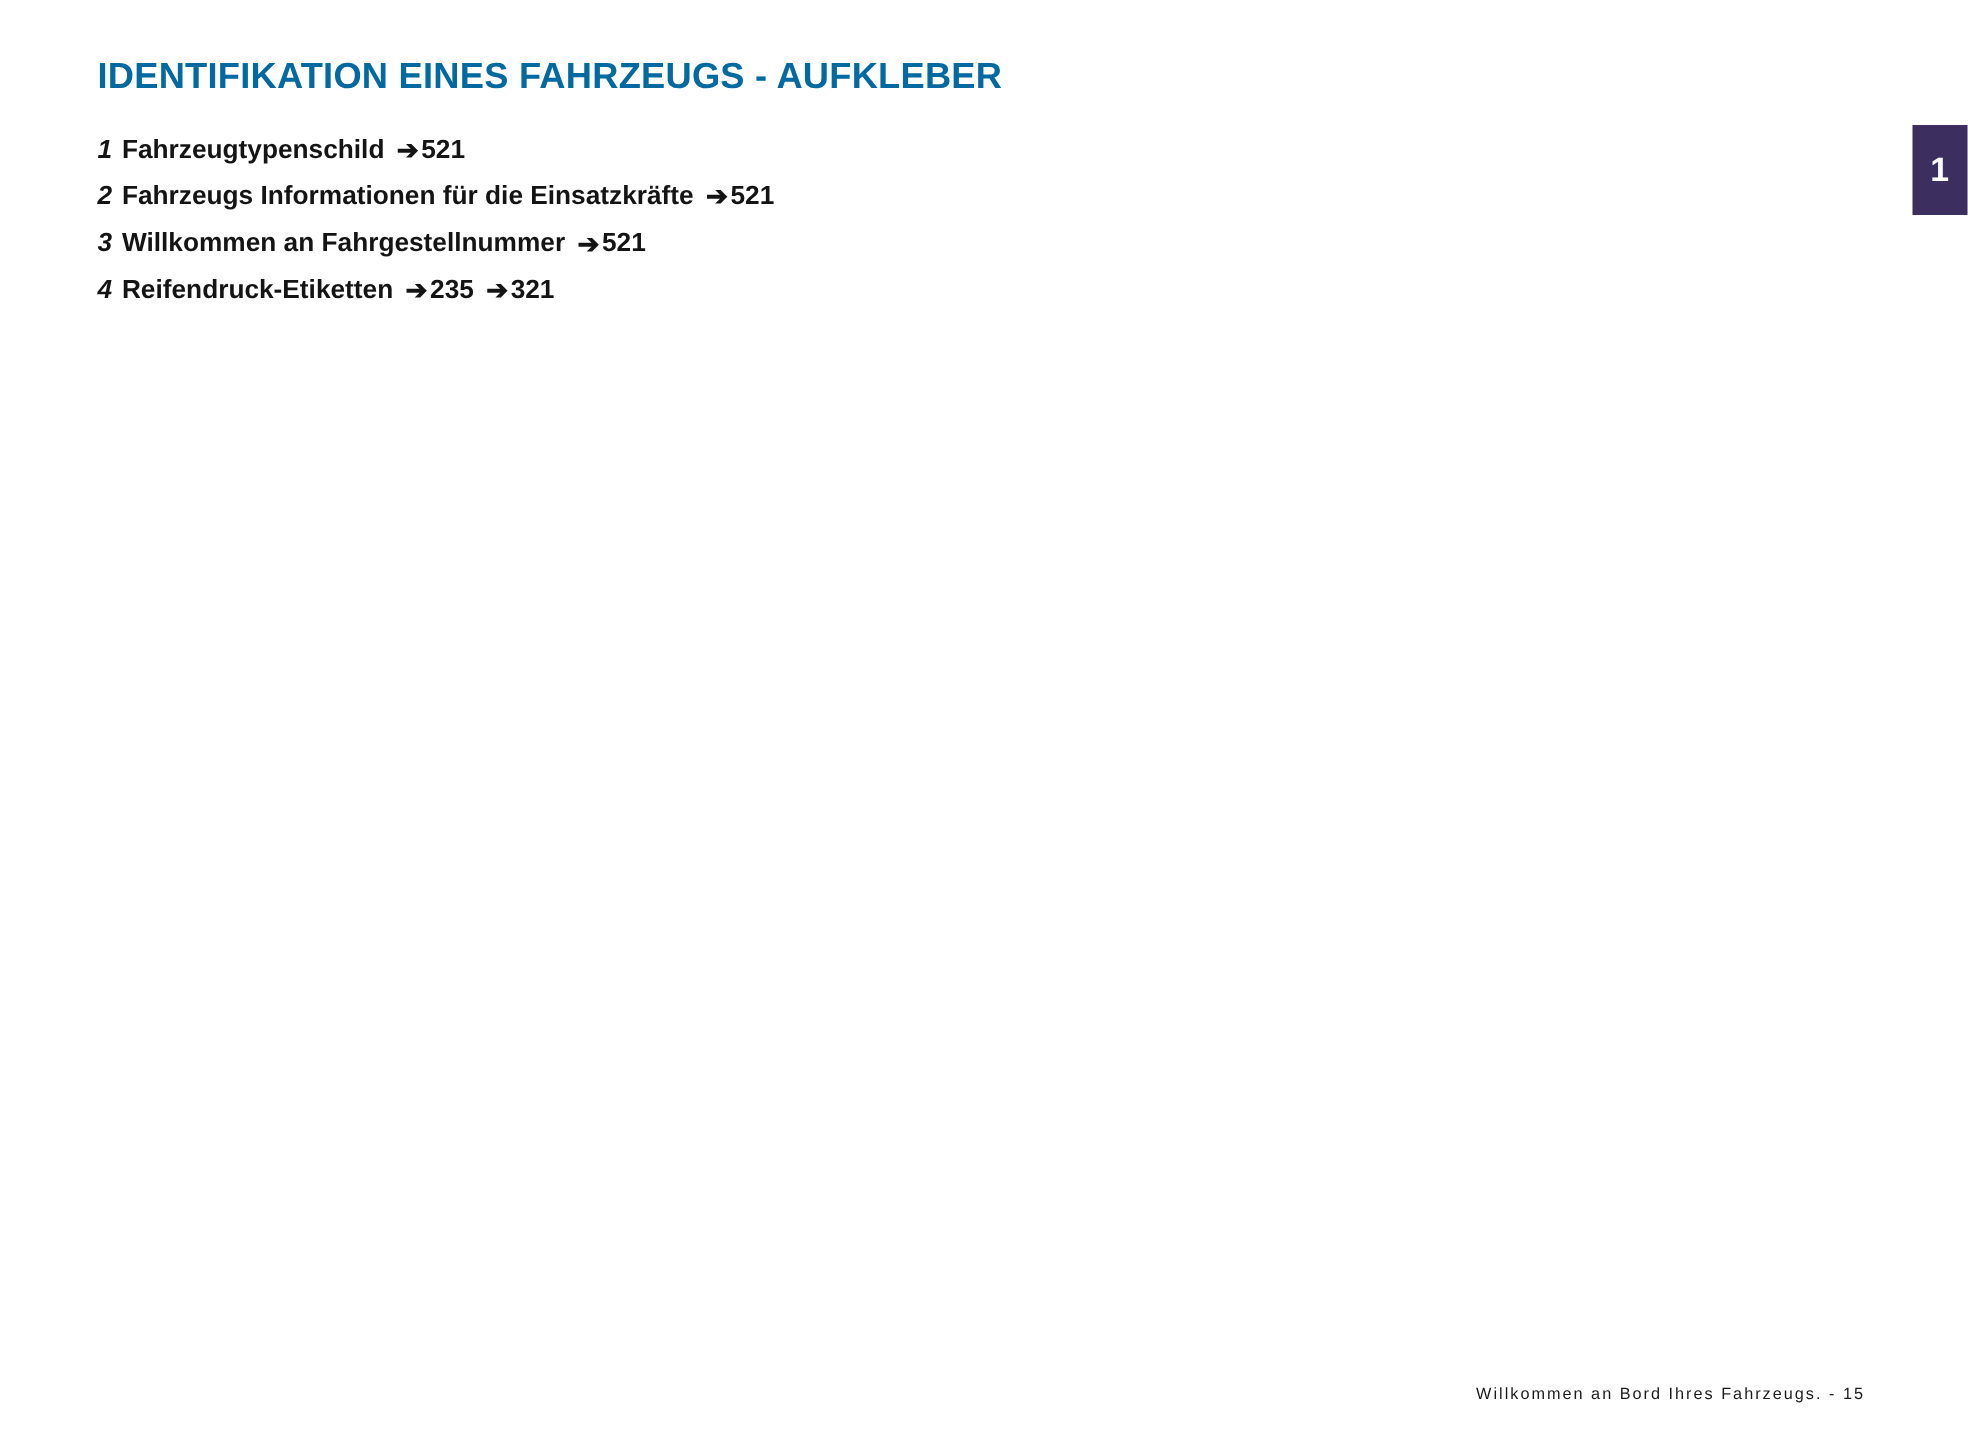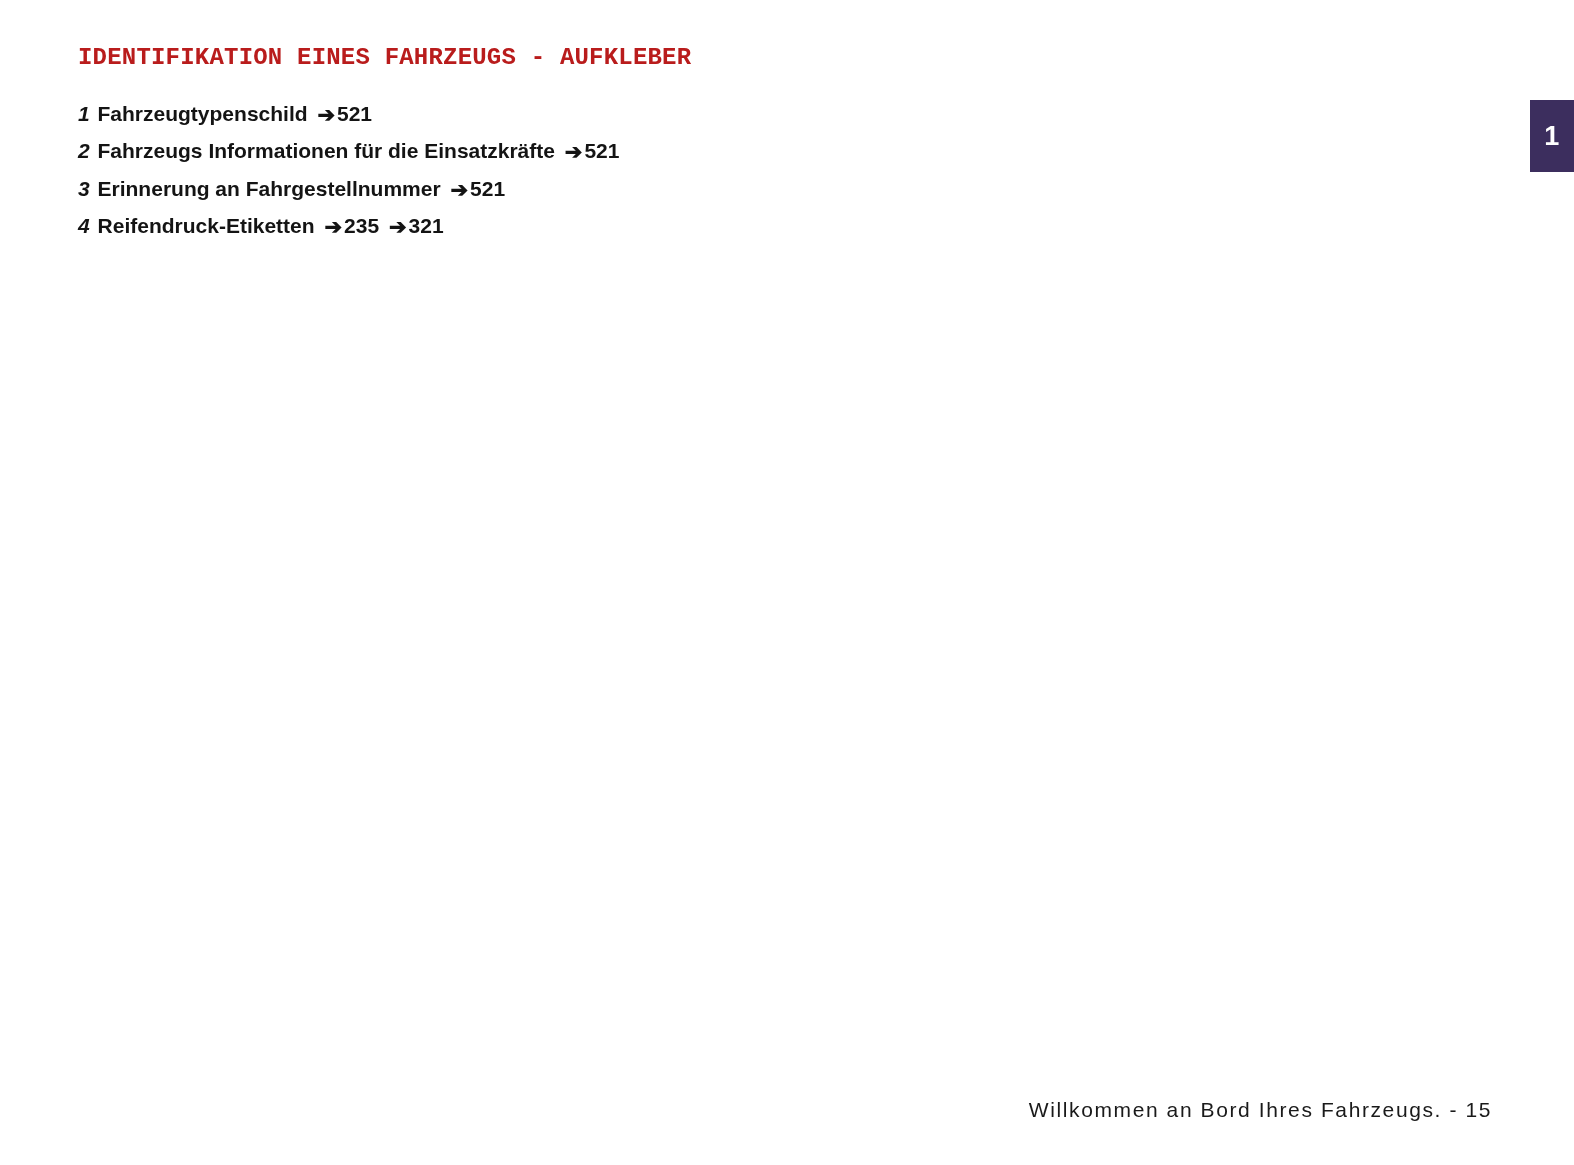--- a/index.html
+++ b/index.html
@@ -41,27 +41,26 @@
   }
 
   .content {
     position: absolute;
     left: 78px;
     top: 44px;
     right: 120px;
   }
 
   h1.page-title {
-    font-size: 24px;
+    font-size: 29px;
     font-weight: bold;
     letter-spacing: 0.2px;
     margin: 0 0 30px 0;
-    color: #b91c1c;
+    color: #0369a1;
     line-height: 1.2;
-    font-family: Liberation Mono, monospace;
   }
 
   ul.legend-list {
     list-style: none;
     margin: 0;
     padding: 0;
   }
 
   ul.legend-list li {
     font-size: 21px;
@@ -91,21 +90,21 @@
     font-weight: bold;
     display: inline-block;
     transform: translateY(1px);
     margin: 0 2px 0 4px;
   }
 
   .footer {
     position: absolute;
     right: 82px;
     bottom: 43px;
-    font-size: 21px;
+    font-size: 13px;
     letter-spacing: 1.6px;
     color: #1a1a1a;
     white-space: nowrap;
   }
 </style>
 </head>
 <body>
 
 <div class="page">
 
@@ -123,21 +122,21 @@
         <span class="item-label">Fahrzeugtypenschild</span>
         <span class="ref"><span class="arrow">➔</span><span>521</span></span>
       </li>
       <li>
         <span class="item-num">2</span>
         <span class="item-label">Fahrzeugs Informationen für die Einsatzkräfte</span>
         <span class="ref"><span class="arrow">➔</span><span>521</span></span>
       </li>
       <li>
         <span class="item-num">3</span>
-        <span class="item-label">Erinnerung an Fahrgestellnummer</span>
+        <span class="item-label">Willkommen an Fahrgestellnummer</span>
         <span class="ref"><span class="arrow">➔</span><span>521</span></span>
       </li>
       <li>
         <span class="item-num">4</span>
         <span class="item-label">Reifendruck-Etiketten</span>
         <span class="ref"><span class="arrow">➔</span><span>235</span></span>
         <span class="ref"><span class="arrow">➔</span><span>321</span></span>
       </li>
     </ul>
 

